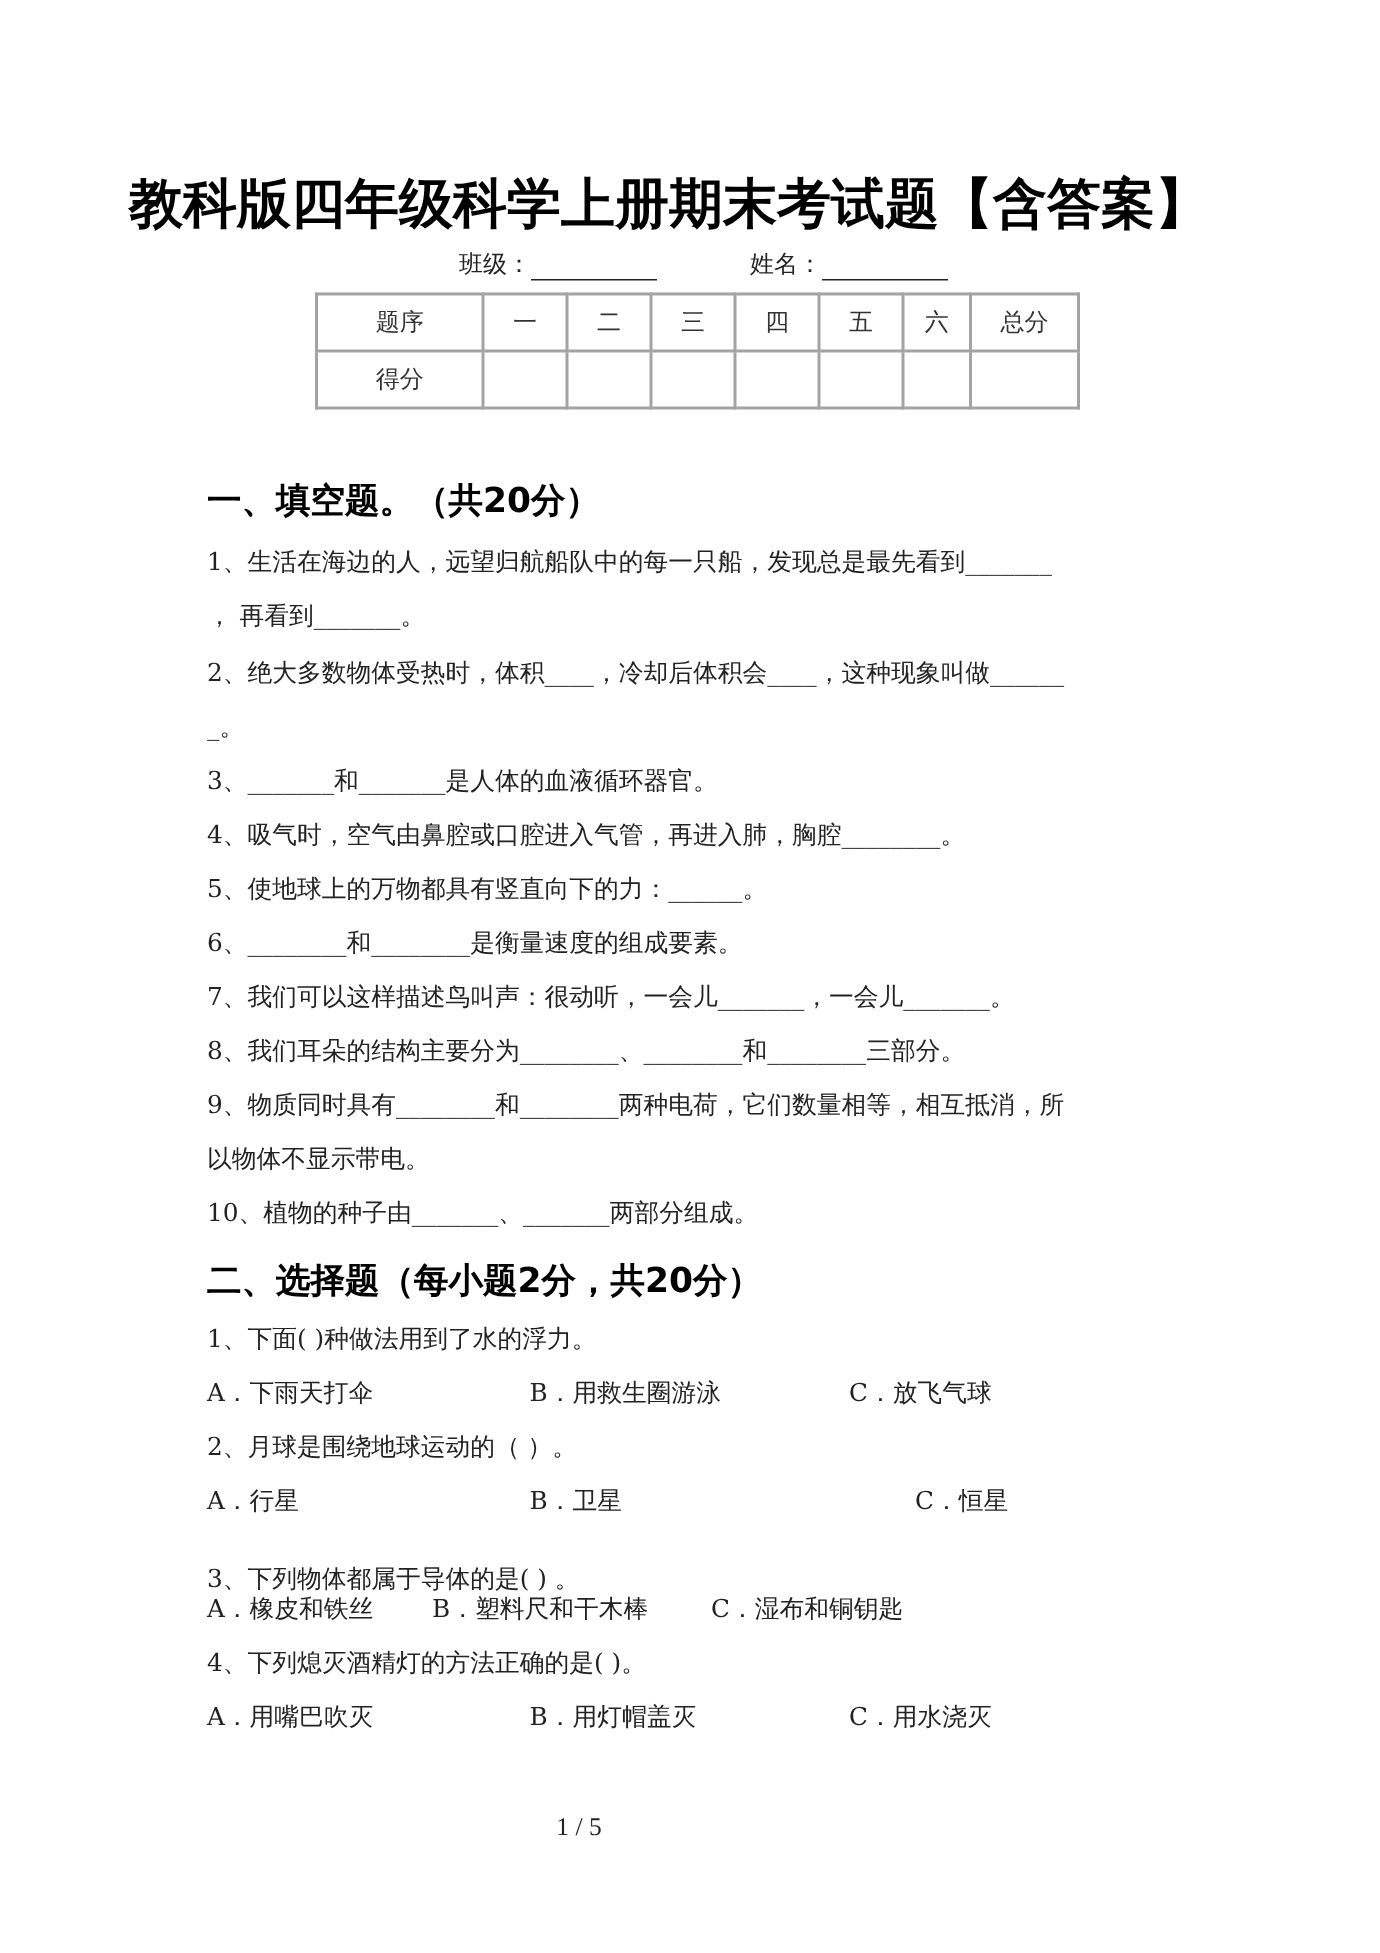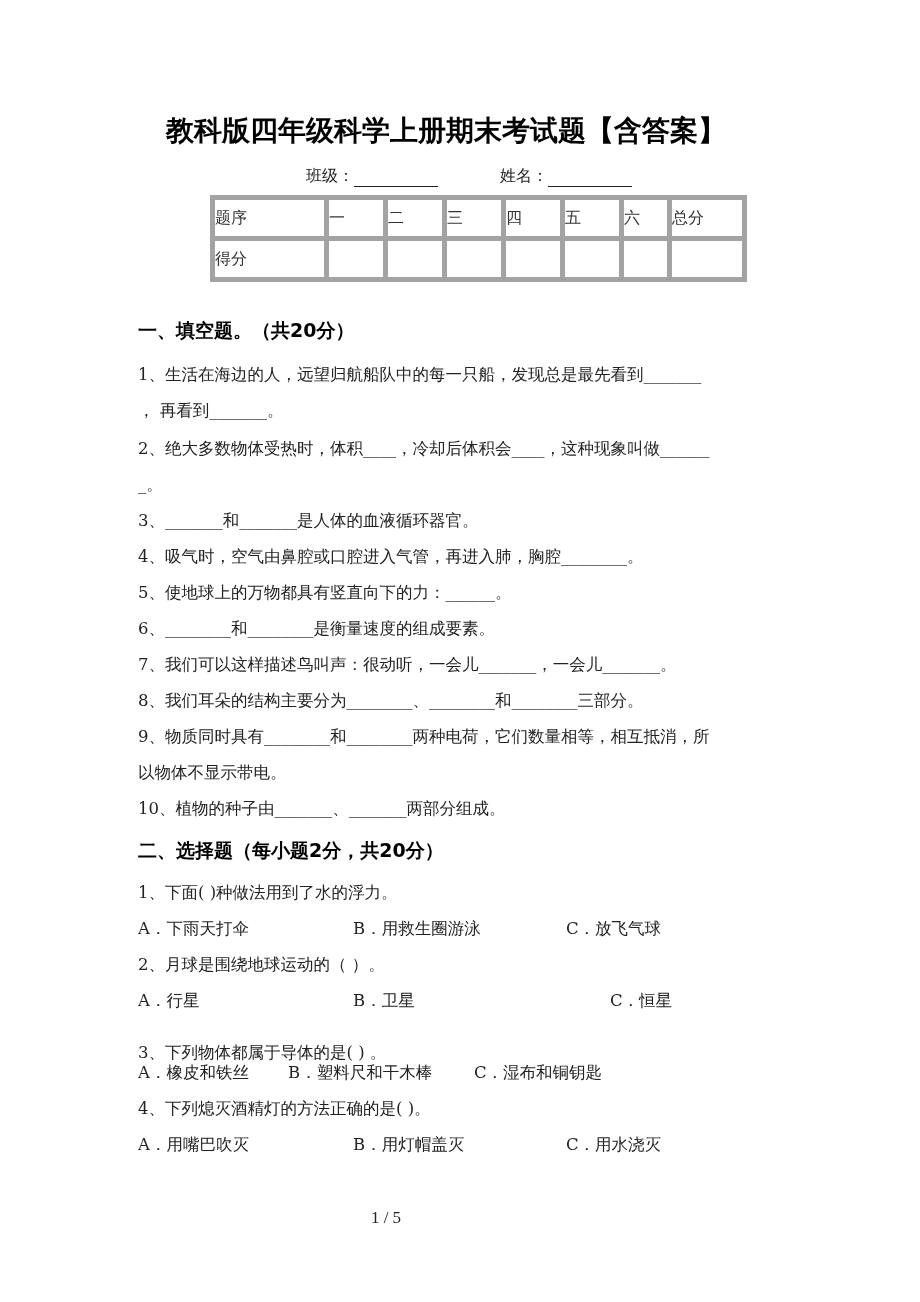--- a/index.html
+++ b/index.html
@@ -1,26 +1,26 @@
 <!DOCTYPE html>
 <html><head>
   <meta charset="utf-8">
   <style>
     html, body { margin: 0; padding: 0; background: #ffffff; }
     body { width: 920px; height: 1302px; position: relative; overflow: hidden;
            font-family: "DejaVu Serif", "Liberation Serif", serif; color: #111; }
     .title { position: absolute; left: 0; width: 892px; top: 112px; text-align: center;
              font-family: "DejaVu Sans", "Liberation Sans", sans-serif; font-weight: bold;
-             font-size: 28px; letter-spacing: 0px; color: #000; }
+             font-size: 36px; letter-spacing: 0px; color: #000; }
     .meta { position: absolute; top: 166px; font-size: 16px; color: #222; }
     .meta .blank { display: inline-block; border-bottom: 1px solid #222; height: 16px; vertical-align: bottom; }
     table.score { position: absolute; left: 210px; top: 195px; border-collapse: collapse; }
-    table.score td { border: 5px solid #a3a3a3; height: 36px; text-align: left; font-size: 16px; color: #333; padding: 0; }
+    table.score td { border: 2px solid #a3a3a3; height: 36px; text-align: center; font-size: 16px; color: #333; padding: 0; }
     .sec { position: absolute; left: 138px; font-family: "DejaVu Sans", "Liberation Sans", sans-serif;
-           font-weight: bold; font-size: 19px; color: #000; }
+           font-weight: bold; font-size: 23px; color: #000; }
     .line { position: absolute; left: 138px; font-size: 16.5px; color: #222; white-space: nowrap; }
     .opt { position: absolute; font-size: 16.5px; color: #222; white-space: nowrap; }
     .footer { position: absolute; top: 1208px; left: 0; width: 772px; text-align: center;
               font-family: "Liberation Serif", serif; font-size: 17px; color: #222; }
   </style>
 </head>
 <body>
 
 <div class="title">教科版四年级科学上册期末考试题【含答案】</div>
 

